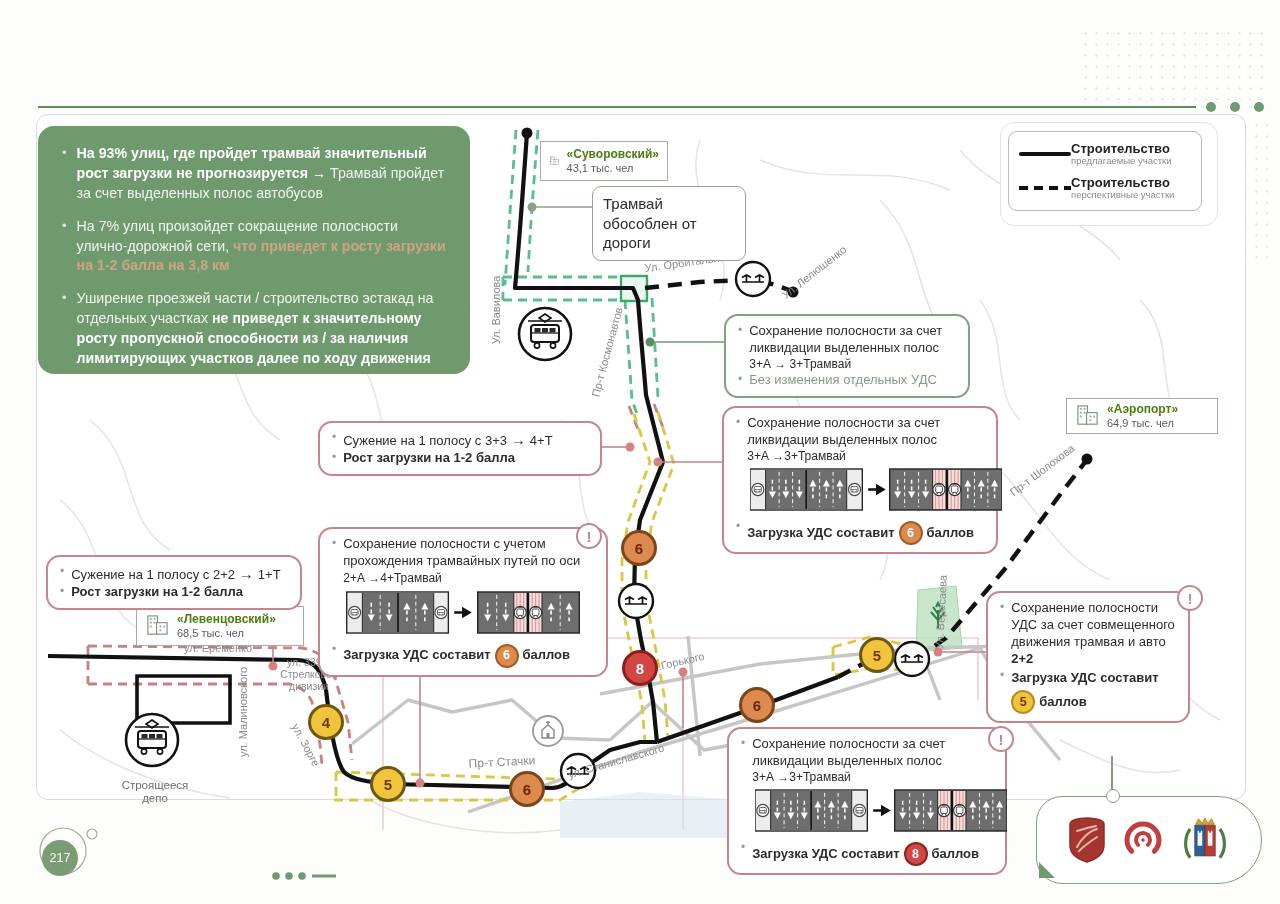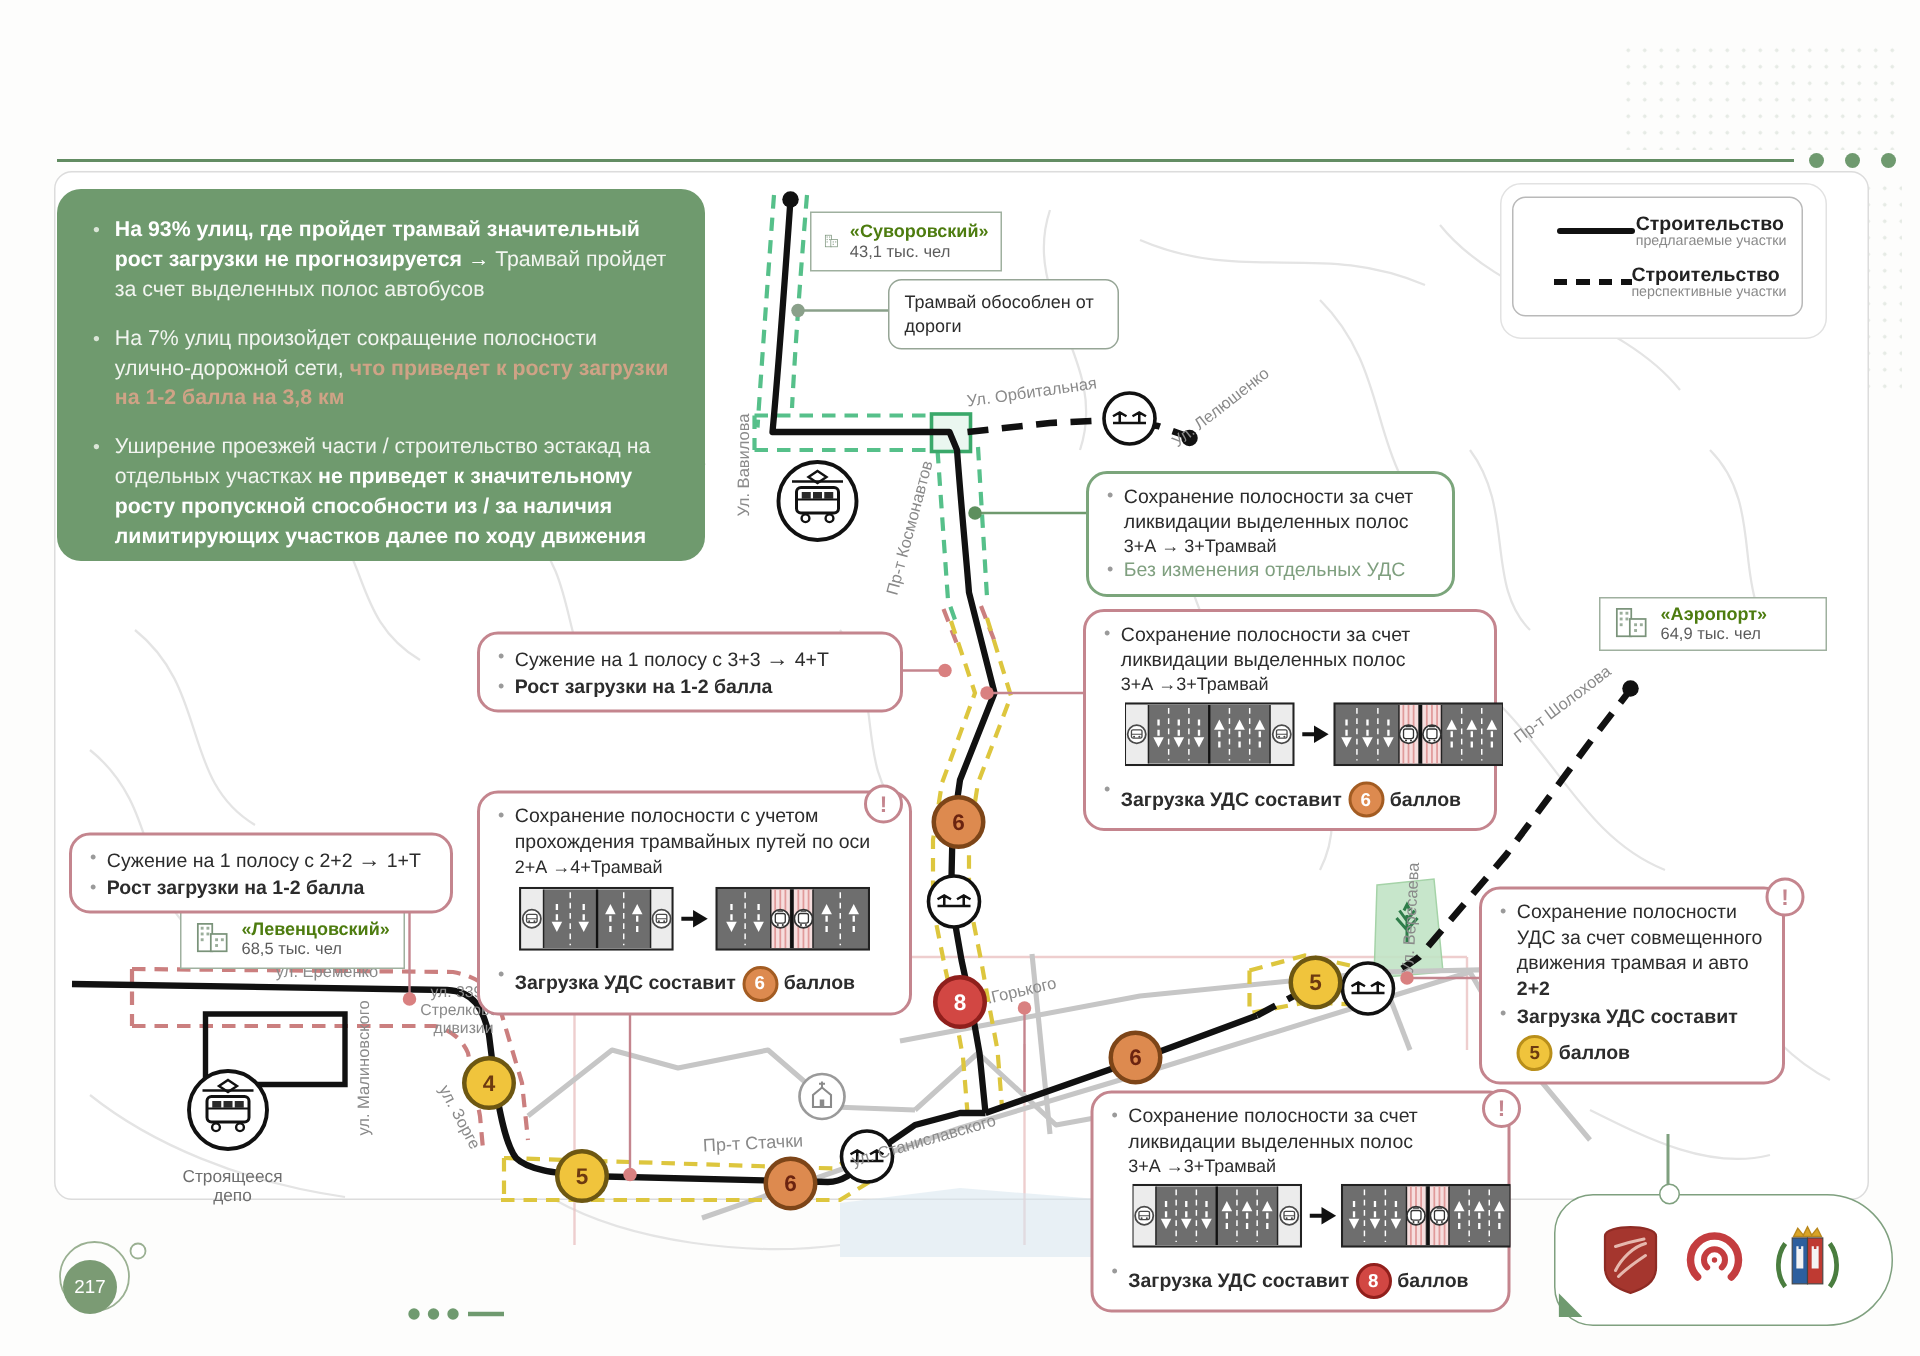--- a/index.html
+++ b/index.html
@@ -15,33 +15,33 @@
            padding:18px 22px;box-sizing:border-box;color:#f2f5f0;font-size:14.2px;line-height:1.4;z-index:6;}
   #summary .li{display:flex;margin-bottom:13px;}
   #summary .blt{color:#dbe6d8;margin:0 10px 0 2px;font-size:13px;}
   #summary b{color:#ffffff;}
   #summary .hl{color:#cfa386;font-weight:bold;}
   
   #mapcard{left:36px;top:114px;width:1208px;height:684px;background:#ffffff;border:1px solid #dcdcdc;border-radius:12px;z-index:1;}
   #legendcard{left:1000px;top:122px;width:216px;height:102px;border:1px solid #e2e2e2;border-radius:14px;background:#fff;z-index:4;}
   #legend{left:1008px;top:131px;width:194px;height:80px;border:1.3px solid #b9b9b9;border-radius:9px;background:#fff;z-index:5;
           display:flex;flex-direction:column;justify-content:center;gap:9px;padding:6px 10px;box-sizing:border-box;}
-  .lrow{display:flex;align-items:center;justify-content:flex-end;}
+  .lrow{display:flex;align-items:center;}
   .lsolid{width:52px;height:4.5px;background:#111;border-radius:2px;flex:none;}
   .ldash{width:52px;height:4.5px;flex:none;background:repeating-linear-gradient(90deg,#111 0 9px,transparent 9px 15px);}
   .ltxt{line-height:1.1;}
   .ltxt .t{font-weight:bold;font-size:13px;color:#222;}
   .ltxt .s{font-size:9.5px;color:#8a8a8a;}
   
   .dots{background-image:radial-gradient(circle,#c9d4c9 1.2px,transparent 1.4px);background-size:11px 11px;opacity:.45;z-index:0;}
   
   .co{position:absolute;background:#fff;border:2px solid #c4858e;border-radius:14px;
       padding:7px 10px;box-sizing:border-box;font-size:13px;line-height:1.3;color:#2c2c2c;z-index:5;}
   .co.green{border-color:#7ba57b;}
-  .co.gray{border-color:#96a596;border-width:1.6px;border-radius:9px;font-size:12px;}
+  .co.gray{border-color:#96a596;border-width:1.6px;border-radius:9px;font-size:15px;}
   .co .li{display:flex;}
   .co .blt{color:#9a9a9a;margin:0 7px 0 2px;font-size:12px;}
   .co .grn{color:#7f9f7f;}
   .formula{font-weight:normal;font-size:12px;}
   .loadrow{font-weight:bold;display:flex;align-items:center;gap:4px;margin-top:2px;text-align:center;}
   .ibadge{display:inline-flex;width:20px;height:20px;border-radius:50%;align-items:center;justify-content:center;
           font-weight:bold;font-size:12.5px;flex:none;}
   .ib-or{background:#dd8a4f;border:2px solid #a35c22;color:#fff;}
   .ib-ye{background:#f0c43c;border:2px solid #b98f1a;color:#6d3a10;}
   .ib-re{background:#d24743;border:2px solid #911f1c;color:#fff;}
@@ -414,21 +414,21 @@
           <rect x="15" y="12" width="2" height="2"></rect>
           <rect x="19" y="12" width="2" height="2"></rect>
           <rect x="15" y="16" width="2" height="2"></rect>
         </g>
       </svg>
     <div>
         <div class="dn">«Аэропорт»</div>
       <div class="dp">64,9 тыс. чел</div>
       </div>
   </div>
-  <div class="district" style="left:120px;top:606px;width:150px;height:40px;">
+  <div class="district" style="left:136px;top:606px;width:168px;height:40px;">
     <svg viewBox="0 0 26 24" width="25">
         <rect x="3" y="2" width="10" height="19" fill="#fff" stroke="#7a937a" stroke-width="1.2"></rect>
         <rect x="12" y="9" width="11" height="12" fill="#fff" stroke="#7a937a" stroke-width="1.2"></rect>
         <g fill="#7a937a" opacity=".75">
           <rect x="5" y="4" width="2" height="2"></rect>
           <rect x="9" y="4" width="2" height="2"></rect>
           <rect x="5" y="8" width="2" height="2"></rect>
           <rect x="9" y="8" width="2" height="2"></rect>
           <rect x="5" y="12" width="2" height="2"></rect>
           <rect x="15" y="12" width="2" height="2"></rect>

